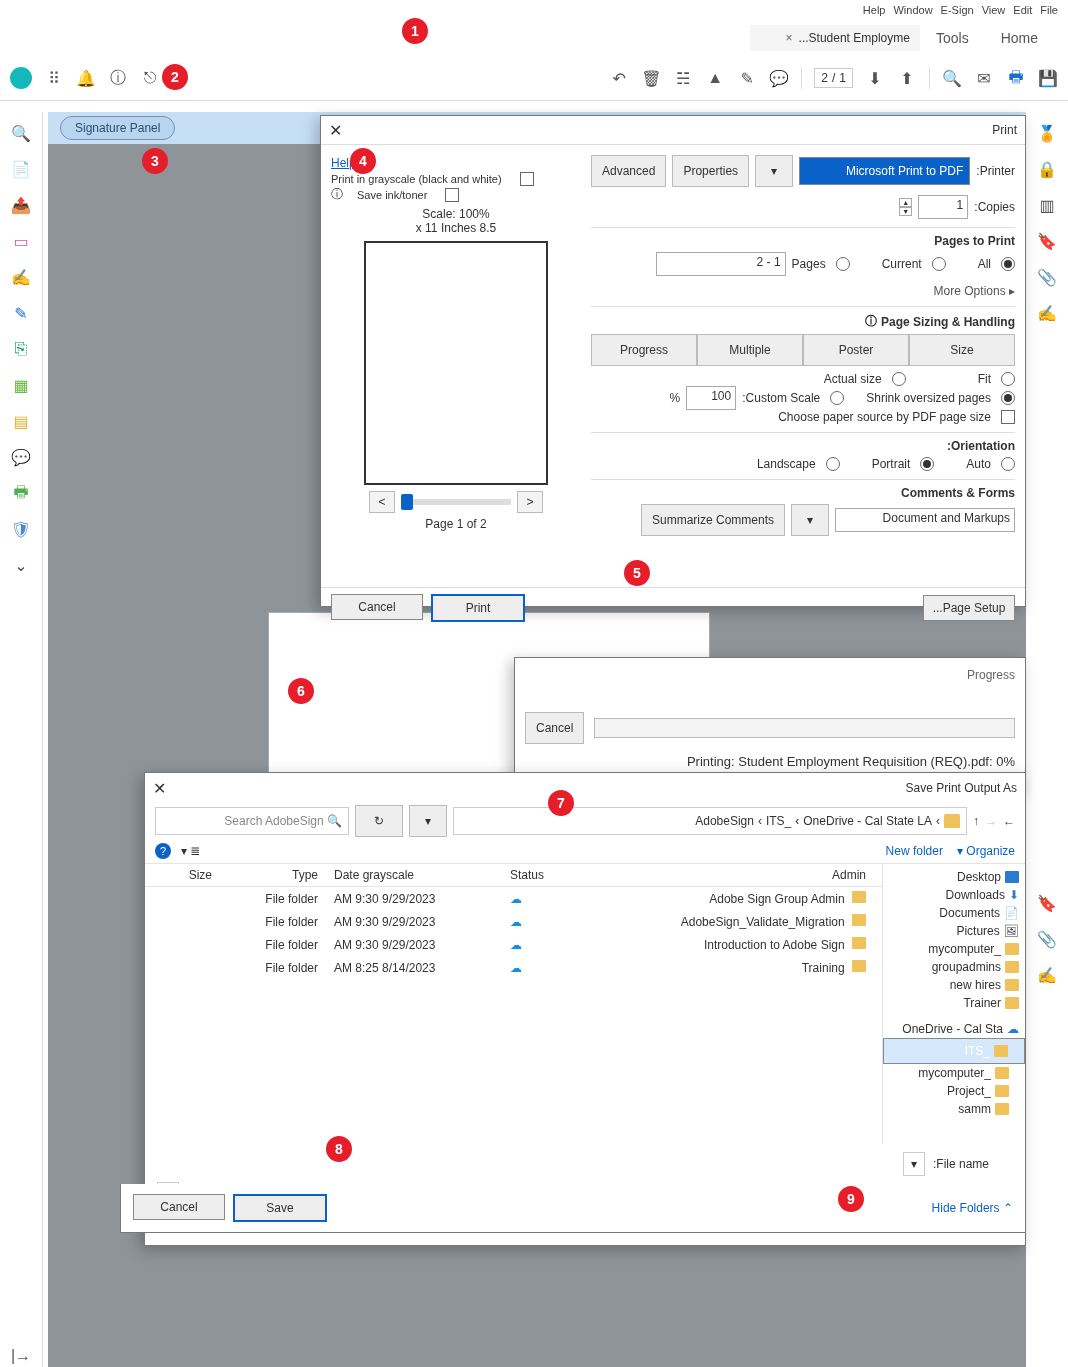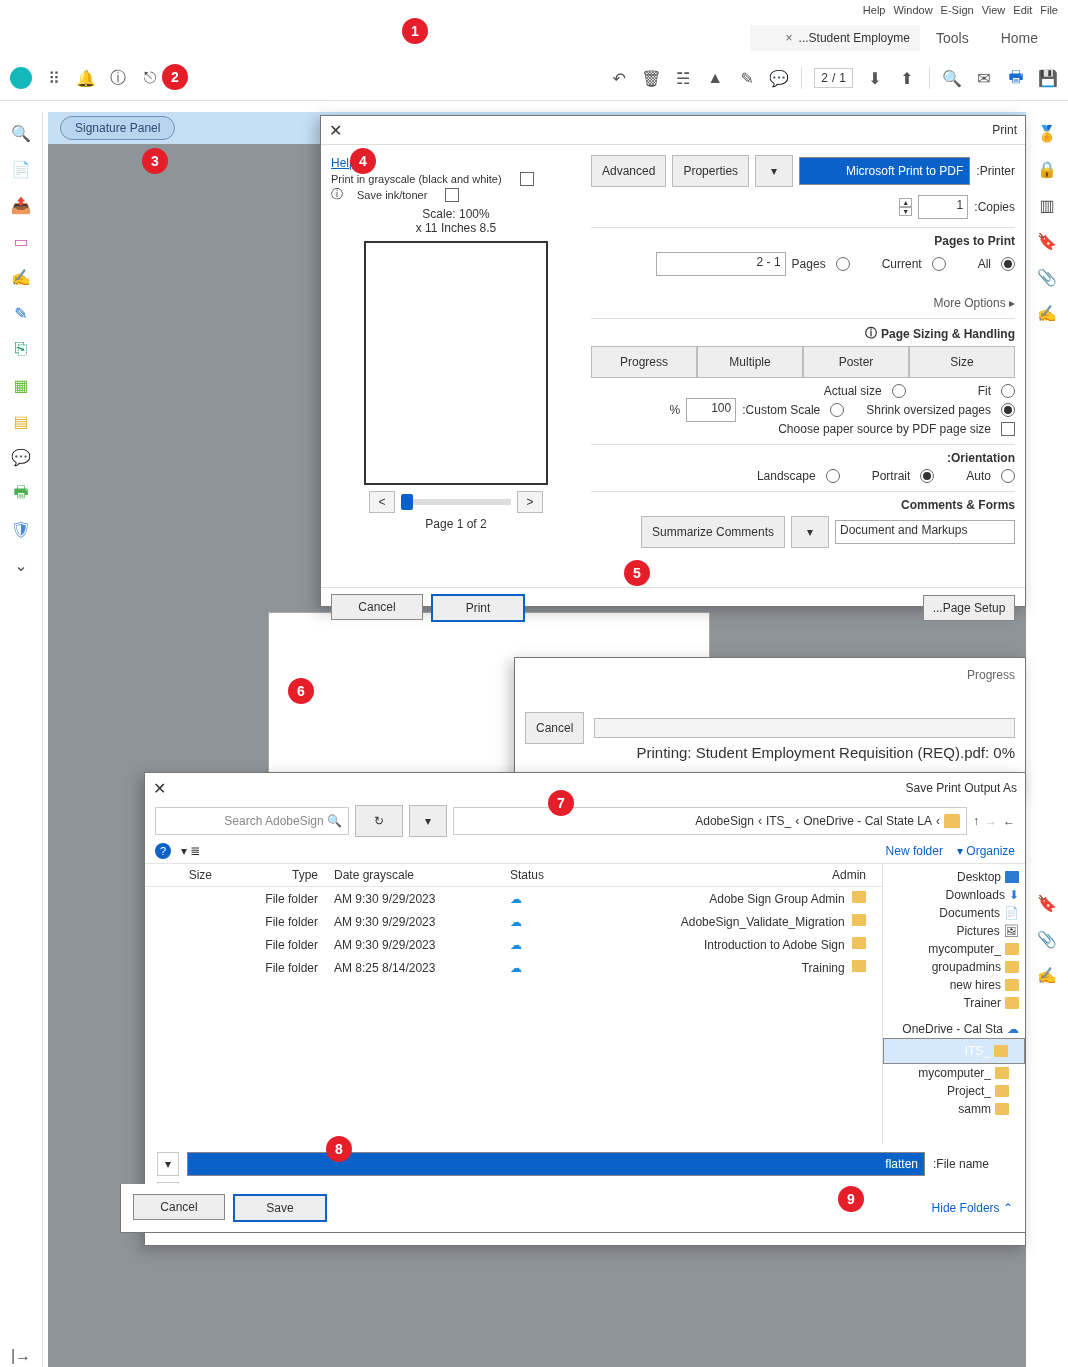--- a/index.html
+++ b/index.html
@@ -206,21 +206,21 @@
           <span class="radio on"></span>
             <span>All</span>
           <span style="width:20px"></span>
           <span class="radio"></span>
             <span>Current</span>
           <span style="width:20px"></span>
           <span class="radio"></span>
             <span>Pages</span>
           <div class="inp" style="width:120px;text-align:right">1 - 2</div>
         </div>
-        <div style="margin-top:20px;color:#555">▸ More Options</div>
+        <div style="margin-top:8px;color:#555">▸ More Options</div>
       </div>
 
       <div class="grp">
         <div class="grphdr">
             <span>Page Sizing &amp; Handling</span>
             <span>ⓘ</span>
           </div>
         <div class="seg">
           <div class="btn" style="flex:1;justify-content:center">Size</div>
           <div class="btn" style="flex:1;justify-content:center">Poster</div>
@@ -259,21 +259,21 @@
             <span>Portrait</span>
           <span style="width:20px"></span>
           <span class="radio"></span>
             <span>Landscape</span>
         </div>
       </div>
 
       <div class="grp">
         <div class="grphdr">Comments &amp; Forms</div>
         <div class="row">
-          <div class="inp" style="width:170px;text-align:left">Document and Markups</div>
+          <div class="inp" style="width:170px;text-align:right">Document and Markups</div>
           <div class="btn" style="width:16px;justify-content:center">▾</div>
           <div class="btn">Summarize Comments</div>
         </div>
       </div>
     </div>
 
     <div class="pdright">
       <div style="align-self:flex-end"><a style="color:#0a62c9;text-decoration:underline">Help</a> <span>ⓘ</span></div>
       <div class="row" style="align-self:stretch;justify-content:flex-end;gap:14px">
         <span class="chk"></span>
@@ -305,21 +305,21 @@
     </div>
   </div>
 </div>
 
 <div class="progdlg">
   <div style="color:#666;margin-bottom:30px">Progress</div>
   <div class="row" style="gap:10px">
     <div class="progbar" style="flex:1"></div>
     <div class="btn">Cancel</div>
   </div>
-  <div style="font-size:15px">Printing: Student Employment Requisition (REQ).pdf: 0%</div>
+  <div style="margin-top:10px;font-size:13px">Printing: Student Employment Requisition (REQ).pdf: 0%</div>
 </div>
 
 <div class="savedlg">
   <div class="sdtitle">
     <span>Save Print Output As</span>
     <span style="font-size:16px">✕</span>
   </div>
   <div class="sdnav">
     <span>←</span>
     <span style="color:#bbb">→</span>
@@ -437,21 +437,20 @@
           <div class="c2 cloud">☁</div>
           <div class="c3">8/14/2023 8:25 AM</div>
           <div class="c4">File folder</div>
           <div class="c5"></div>
         </div>
     </div>
   </div>
   <div class="sdbottom">
     <div class="sdfield">
       <label>File name:</label>
-      <div class="val sel">flatten</div>
       <div class="dd">▾</div>
     </div>
     <div class="sdfield">
       <label>Save as type:</label>
       <div class="val" style="border:none;color:#333">PDF Document (*.pdf)</div>
       <div class="dd">▾</div>
     </div>
   </div>
 </div>
 

